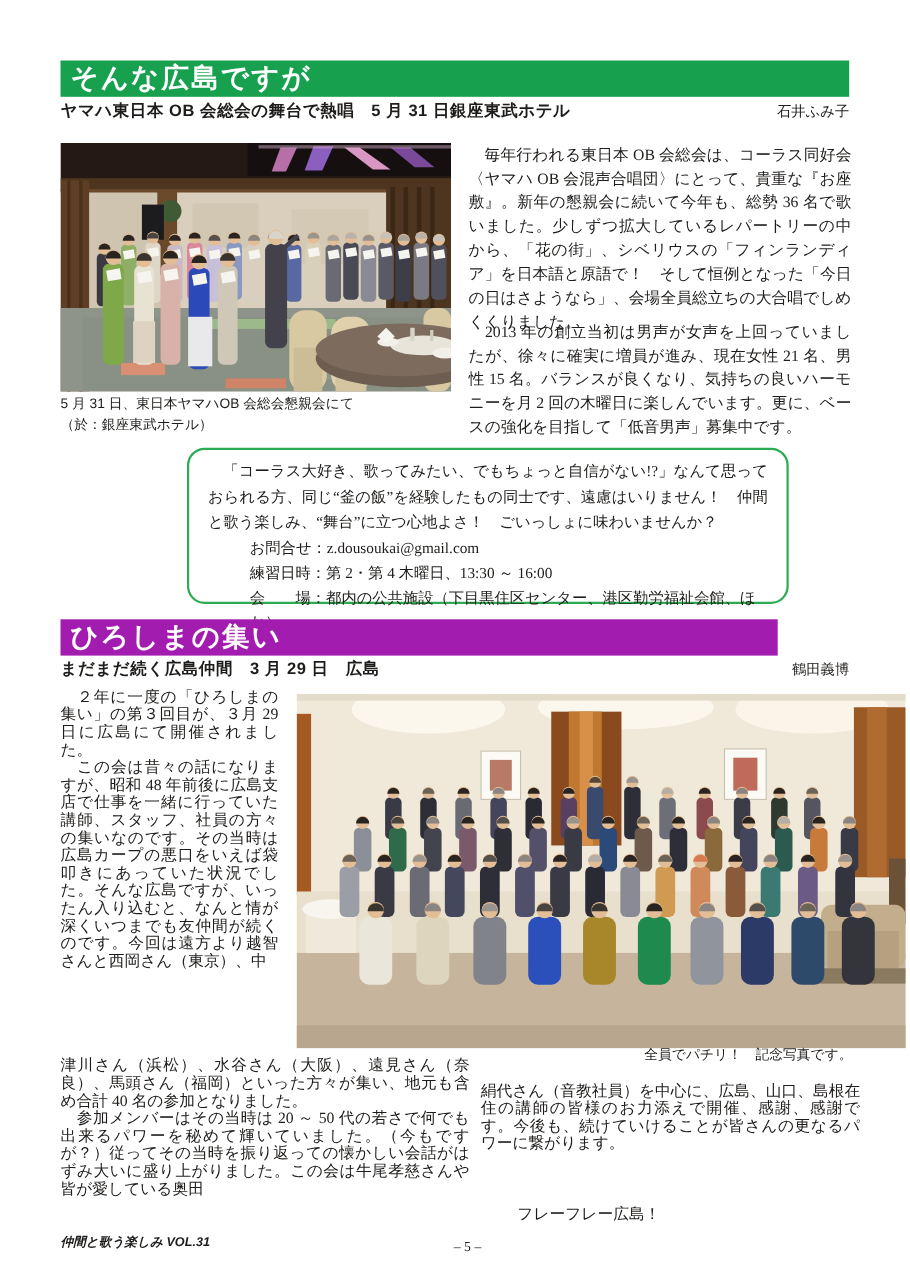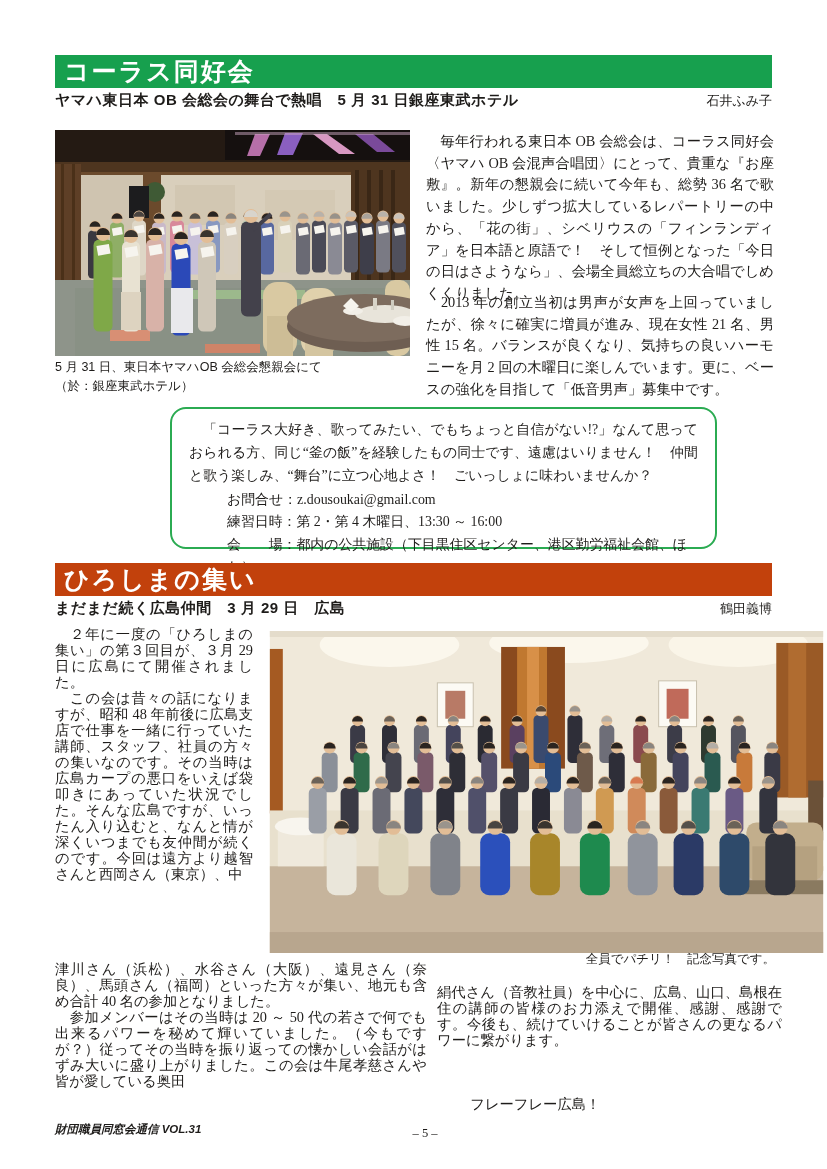--- a/index.html
+++ b/index.html
@@ -22,21 +22,21 @@
   #green-box .invite{font-size:13.9px;line-height:23px;text-align:justify;white-space:pre-line;}
   #green-box .contact{font-size:13.9px;line-height:22.3px;margin-left:38px;margin-top:2px;white-space:pre-line;}
   .footer-left{font-size:11.5px;font-style:italic;font-weight:bold;}
   .footer-page{font-size:12.5px;}
 </style>
 </head>
 <body>
 
 <div id="page">
 
-  <div class="abs banner sans" style="left: 55px; top: 55px; width: 717px; background: rgb(23, 160, 78);">コーラス同好会</div>
+  <div class="abs banner sans" style="left: 55px; top: 55px; width: 717px; background: rgb(23, 160, 78);">そんな広島ですが</div>
 
   <div class="abs subrow sans" style="left:55px;top:91px;width:717px;">
     <span class="subtitle">ヤマハ東日本 OB 会総会の舞台で熱唱　5 月 31 日銀座東武ホテル</span>
     <span class="author">石井ふみ子</span>
   </div>
 
   <svg class="abs photo" style="left:55px;top:130px;" width="355" height="226" viewBox="0 0 355 226" aria-label="chorus performing at hotel banquet">
     <rect width="355" height="226" fill="#cfc4b0"></rect>
     <rect x="100" y="40" width="200" height="115" fill="#d9cfbc"></rect>
     <rect x="120" y="55" width="60" height="40" fill="#d2c7b2"></rect>
@@ -238,21 +238,21 @@
 
   <div class="abs body-text lh-tight" style="left:426px;top:292px;width:348px;">　2013 年の創立当初は男声が女声を上回っていましたが、徐々に確実に増員が進み、現在女性 21 名、男性 15 名。バランスが良くなり、気持ちの良いハーモニーを月 2 回の木曜日に楽しんでいます。更に、ベースの強化を目指して「低音男声」募集中です。</div>
 
   <div id="green-box" class="abs" style="left: 143px; top: 407px; width: 547px; height: 142px; border-color: rgb(43, 171, 82);">
     <div class="invite">　「コーラス大好き、歌ってみたい、でもちょっと自信がない!?」なんて思っておられる方、同じ“釜の飯”を経験したもの同士です、遠慮はいりません！　仲間と歌う楽しみ、“舞台”に立つ心地よさ！　ごいっしょに味わいませんか？</div>
     <div class="contact">お問合せ：z.dousoukai@gmail.com
 練習日時：第 2・第 4 木曜日、13:30 ～ 16:00
 会　　場：都内の公共施設（下目黒住区センター、港区勤労福祉会館、ほか）</div>
   </div>
 
-  <div class="abs banner sans" style="left: 55px; top: 563px; width: 717px; background: #c2410c;">ひろしまの集い</div>
+  <div class="abs banner sans" style="left: 55px; top: 563px; width: 652px; background: #a21caf;">ひろしまの集い</div>
 
   <div class="abs subrow sans" style="left:55px;top:599px;width:717px;">
     <span class="subtitle">まだまだ続く広島仲間　3 月 29 日　広島</span>
     <span class="author">鶴田義博</span>
   </div>
 
   <div class="abs body-text lh-wide" style="left:55px;top:626px;width:198px;">　２年に一度の「ひろしまの集い」の第３回目が、３月 29 日に広島にて開催されました。
 　この会は昔々の話になりますが、昭和 48 年前後に広島支店で仕事を一緒に行っていた講師、スタッフ、社員の方々の集いなのです。その当時は広島カープの悪口をいえば袋叩きにあっていた状況でした。そんな広島ですが、いったん入り込むと、なんと情が深くいつまでも友仲間が続くのです。今回は遠方より越智さんと西岡さん（東京）、中</div>
 
   <svg class="abs photo" style="left:268px;top:631px;" width="557" height="322" viewBox="0 0 555 323" aria-label="group commemorative photo">
@@ -551,15 +551,15 @@
 
   <div class="abs caption sans" style="left:437px;top:950px;width:338px;text-align:right;">全員でパチリ！　記念写真です。</div>
 
   <div class="abs body-text lh-wide" style="left:55px;top:961px;width:372px;">津川さん（浜松）、水谷さん（大阪）、遠見さん（奈良）、馬頭さん（福岡）といった方々が集い、地元も含め合計 40 名の参加となりました。
 　参加メンバーはその当時は 20 ～ 50 代の若さで何でも出来るパワーを秘めて輝いていました。（今もですが？）従ってその当時を振り返っての懐かしい会話がはずみ大いに盛り上がりました。この会は牛尾孝慈さんや皆が愛している奥田</div>
 
   <div class="abs body-text lh-wide" style="left:437px;top:984px;width:345px;">絹代さん（音教社員）を中心に、広島、山口、島根在住の講師の皆様のお力添えで開催、感謝、感謝です。今後も、続けていけることが皆さんの更なるパワーに繋がります。</div>
 
   <div class="abs body-text lh-wide" style="left:456px;top:1096px;width:345px;">　フレーフレー広島！</div>
 
-  <div class="abs footer-left sans" style="left:55px;top:1122px;">財団職員同窓会通信 VOL.31</div>
+  <div class="abs footer-left sans" style="left:55px;top:1122px;">仲間と歌う楽しみ VOL.31</div>
   <div class="abs footer-page" style="left:395px;top:1126px;width:60px;text-align:center;">– 5 –</div>
 </div>
 
 </body></html>

